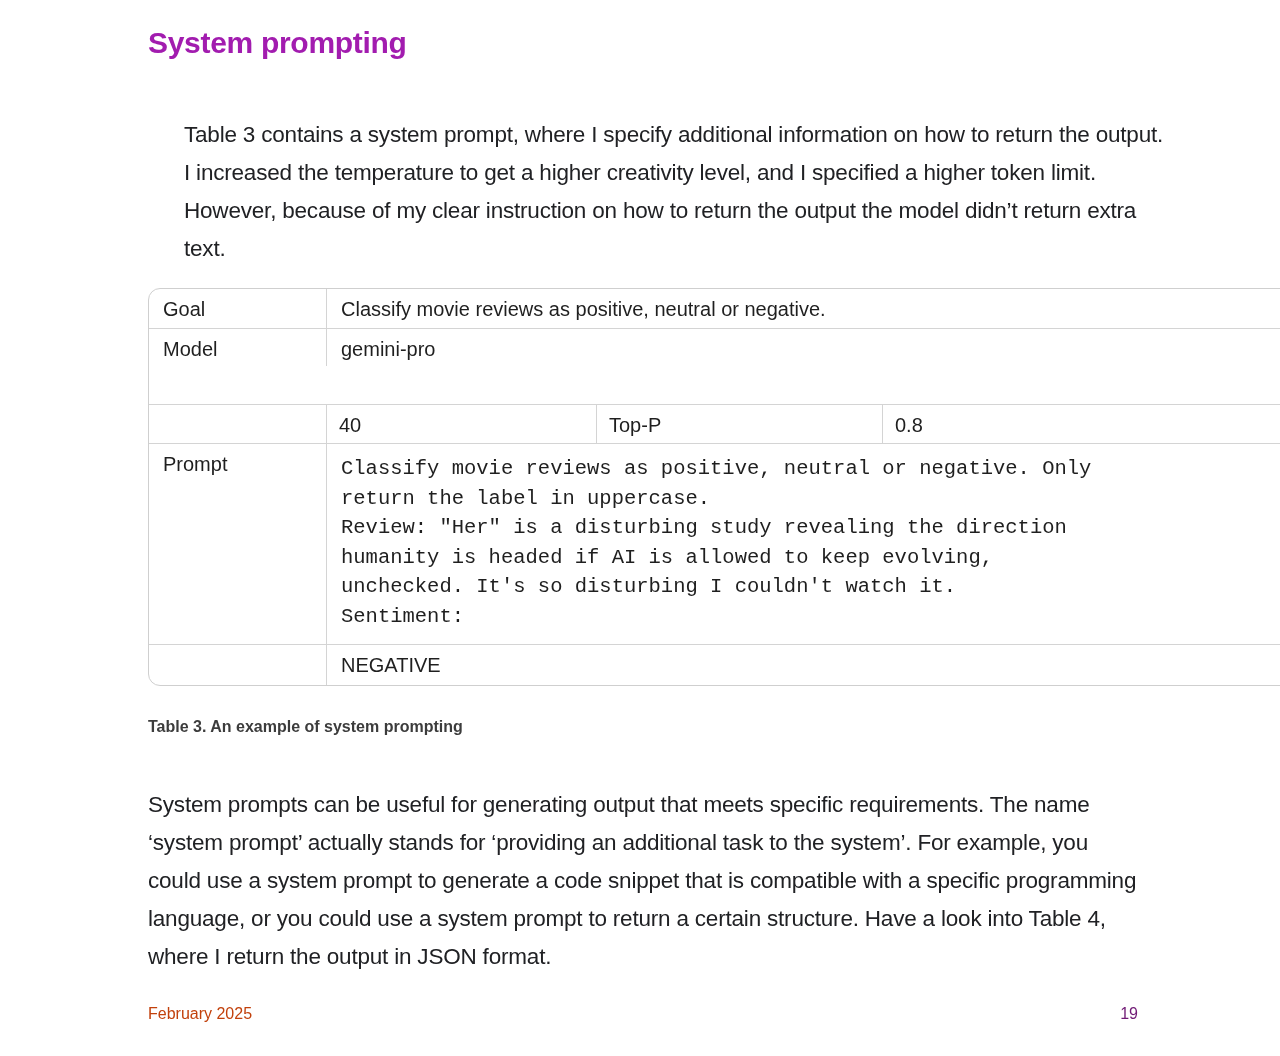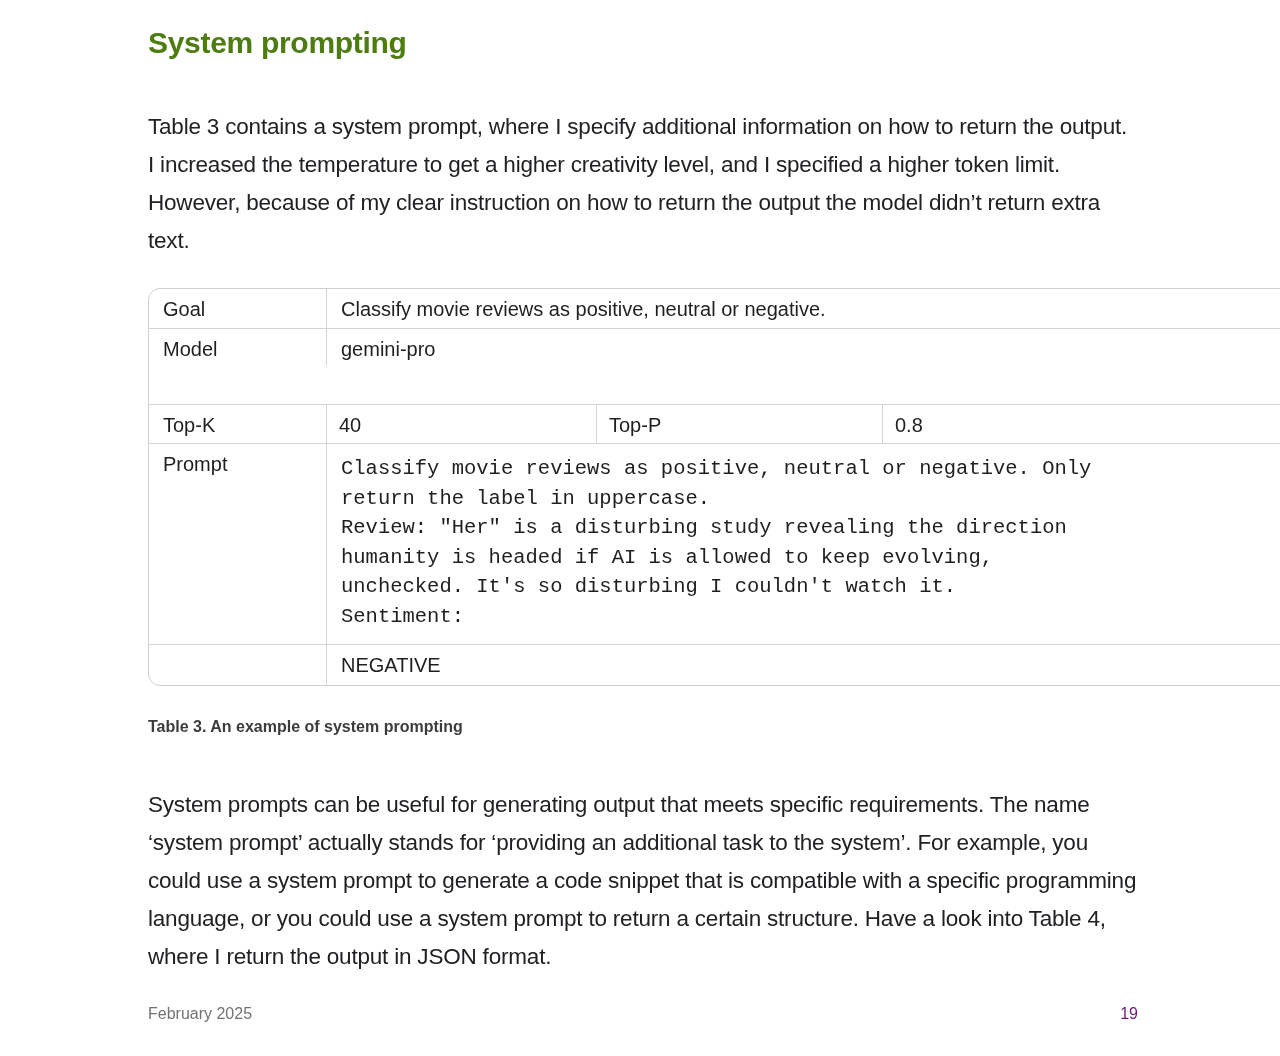--- a/index.html
+++ b/index.html
@@ -3,27 +3,27 @@
 <meta charset="utf-8">
 <style>
   html, body { margin: 0; padding: 0; background: #ffffff; }
   body {
     width: 1280px; height: 1056px; position: relative; overflow: hidden;
     font-family: "Liberation Sans", "DejaVu Sans", sans-serif; color: #1f1f1f;
   }
   .page { position: absolute; left: 148px; top: 0; width: 990px; }
   .title {
     position: absolute; left: 0; top: 26px; margin: 0;
-    font-size: 30px; font-weight: bold; letter-spacing: -0.3px; color: #4d7c0f;
+    font-size: 30px; font-weight: bold; letter-spacing: -0.3px; color: #a21caf;
   }
   .para {
     position: absolute; left: 0; margin: 0; width: 990px;
     font-size: 22.5px; line-height: 38px; color: #202124; letter-spacing: -0.2px;
   }
-  .p1 { top: 108px; }
+  .p1 { top: 116px; margin-left: 36px; }
   .p2 { top: 786px; }
   .tbl {
     position: absolute; left: 0; top: 288px; width: 1152px; height: 398px;
     border: 1px solid #cfcfcf; border-radius: 12px; overflow: hidden; box-sizing: border-box;
   }
   .row { position: absolute; left: 0; width: 100%; border-top: 1px solid #d4d4d4; box-sizing: border-box; }
   .row:first-child { border-top: none; }
   .cell {
     position: absolute; top: 0; bottom: 0; box-sizing: border-box;
     padding: 9px 0 0 14px; font-size: 20px; color: #1f1f1f;
@@ -36,41 +36,40 @@
   .c2 { left: 447px; width: 286px; padding-left: 12px; font-weight: 500; }
   .c3 { left: 733px; right: 0; padding-left: 12px; }
   .mono {
     font-family: "Liberation Mono", "DejaVu Sans Mono", monospace;
     font-size: 20.5px; line-height: 29.6px; white-space: pre-wrap; padding-top: 10px;
   }
   .caption {
     position: absolute; left: 0; top: 718px; margin: 0;
     font-size: 16px; font-weight: bold; color: #3c3c3c;
   }
-  .footer-date { position: absolute; left: 0; top: 1005px; font-size: 16px; color: #737373; }
+  .footer-date { position: absolute; left: 0; top: 1005px; font-size: 16px; color: #c2410c; }
   .footer-page { position: absolute; right: 0; top: 1005px; font-size: 16px; color: #701a75; }
 </style>
 </head>
 <body>
 
 <div class="page">
   <h1 class="title">System prompting</h1>
   <p class="para p1">Table 3 contains a system prompt, where I specify additional information on how to return the output. I increased the temperature to get a higher creativity level, and I specified a higher token limit. However, because of my clear instruction on how to return the output the model didn’t return extra text.</p>
 
   <div class="tbl">
     <div class="row" style="top:0;height:39px;">
       <div class="cell label c0">Goal</div>
       <div class="cell c1wide vl">Classify movie reviews as positive, neutral or negative.</div>
     </div>
     <div class="row" style="top:39px;height:38px;">
       <div class="cell label c0">Model</div>
       <div class="cell c1wide vl">gemini-pro</div>
     </div>
     <div class="row" style="top:115px;height:39px;">
-      <div class="cell label c0">Top-K</div>
       <div class="cell c1 vl">40</div>
       <div class="cell c2 vl">Top-P</div>
       <div class="cell c3 vl">0.8</div>
     </div>
     <div class="row" style="top:154px;height:201px;">
       <div class="cell c1wide vl mono">Classify movie reviews as positive, neutral or negative. Only
 return the label in uppercase.
 Review: "Her" is a disturbing study revealing the direction
 humanity is headed if AI is allowed to keep evolving,
 unchecked. It's so disturbing I couldn't watch it.

